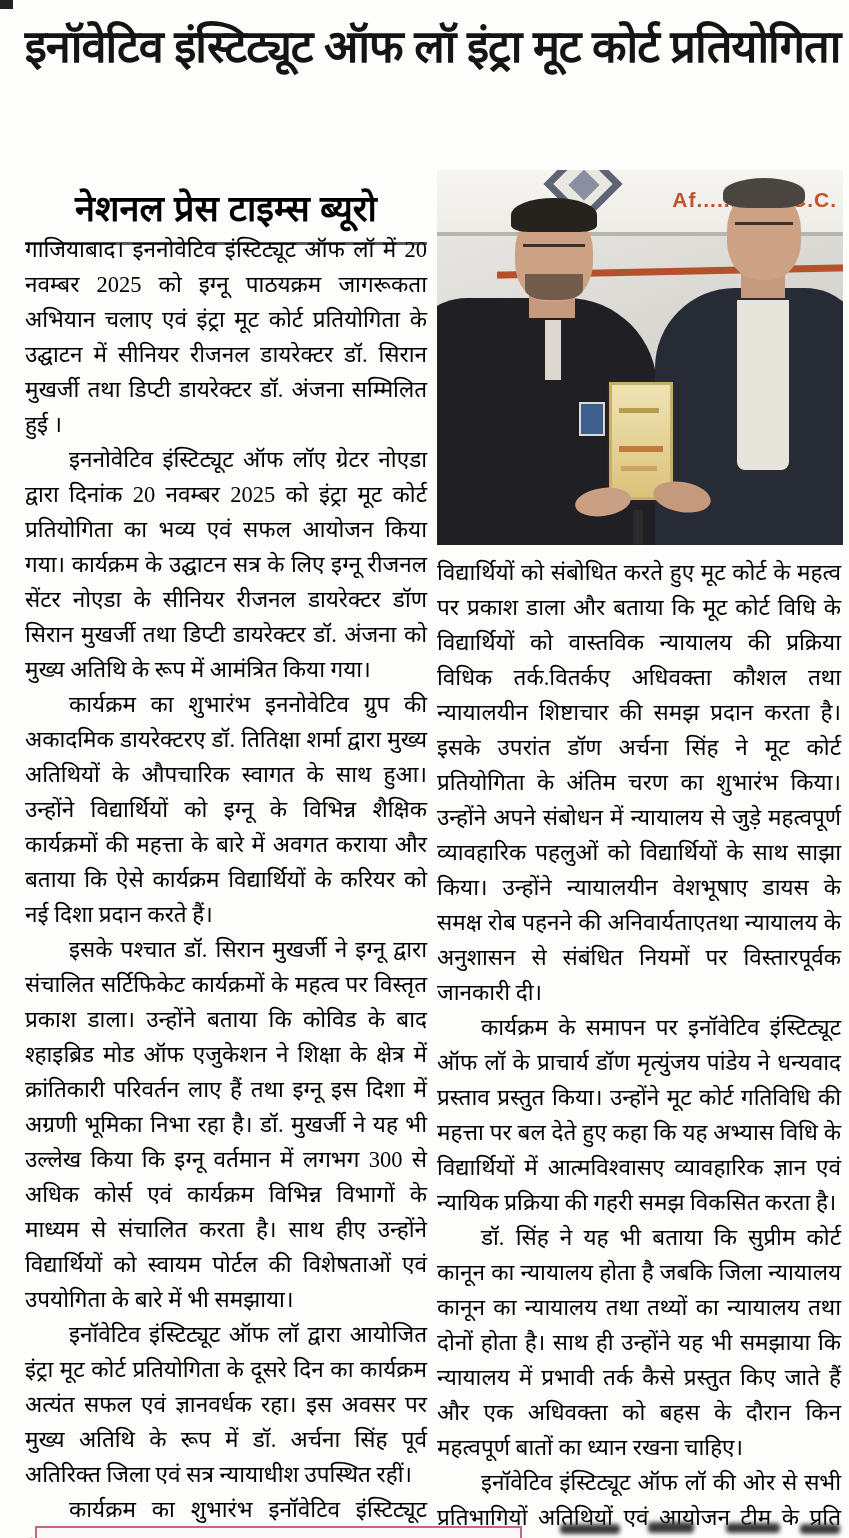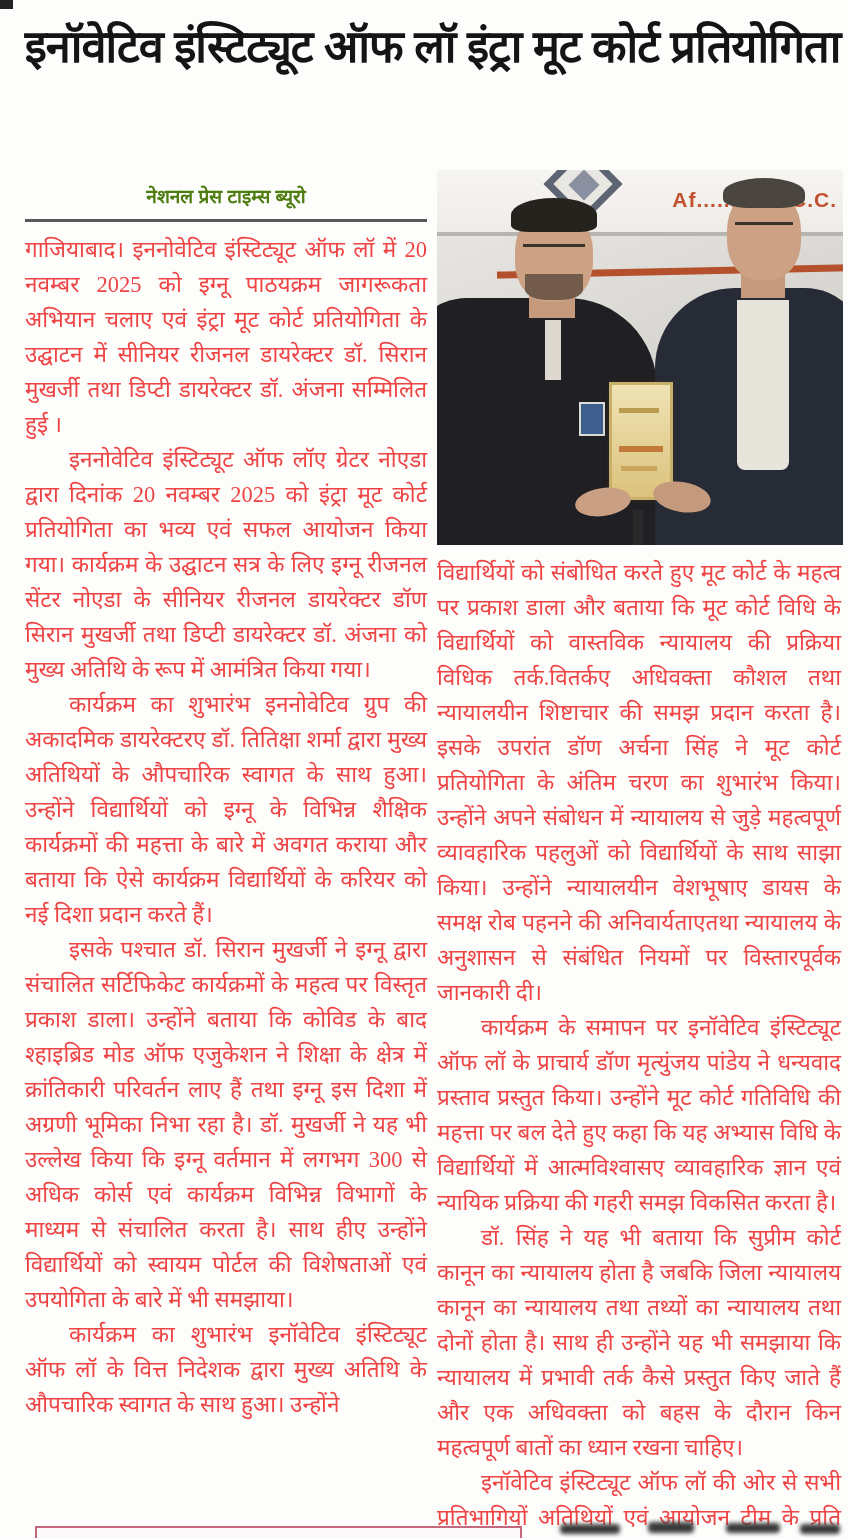--- a/index.html
+++ b/index.html
@@ -23,28 +23,28 @@
     font-weight:700; color:#141414;
     font-size:45px; line-height:66px;
     letter-spacing:-1px;
   }
   .byline-wrap {
     position:absolute; left:25px; top:183px; width:402px;
     text-align:center;
   }
   .byline {
     font-family:"Liberation Sans","DejaVu Sans",sans-serif;
-    font-weight:700; font-size:19px; color:#4d7c0f;
+    font-weight:700; font-size:36px; color:#000000;
   }
   .byline-rule {
     margin-top:10px; height:3px; background:#5a5a5a; width:100%;
   }
   .col { position:absolute; text-align:justify; }
   .col p {
-    font-size:22.5px; line-height:35px; color:#ef4444;
+    font-size:22.5px; line-height:35px; color:#000000;
     margin:0;
   }
   .col p.indent { text-indent:44px; }
   .col-left  { left:25px;  top:232px; width:402px; }
   .col-right { left:437px; top:555px; width:404px; }
 
   
   .photo {
     position:absolute; left:437px; top:170px; width:406px; height:375px;
     background:linear-gradient(160deg,#eceae6 0%,#d6d4cf 55%,#c3c1bb 100%);
@@ -137,20 +137,21 @@
 <div class="byline-wrap">
   <div class="byline">नेशनल प्रेस टाइम्स ब्यूरो</div>
   <div class="byline-rule"></div>
 </div>
 
 <div class="col col-left">
   <p>गाजियाबाद। इननोवेटिव इंस्टिट्यूट ऑफ लॉ में 20 नवम्बर 2025 को इग्नू पाठयक्रम जागरूकता अभियान चलाए एवं  इंट्रा मूट कोर्ट प्रतियोगिता के उद्घाटन में सीनियर रीजनल डायरेक्टर डॉ. सिरान मुखर्जी तथा डिप्टी डायरेक्टर डॉ. अंजना सम्मिलित हुई ।</p>
   <p class="indent">इननोवेटिव इंस्टिट्यूट ऑफ लॉए ग्रेटर नोएडा द्वारा दिनांक 20 नवम्बर 2025 को इंट्रा मूट कोर्ट प्रतियोगिता का भव्य एवं सफल आयोजन किया गया। कार्यक्रम के उद्घाटन सत्र के लिए इग्नू रीजनल सेंटर नोएडा के सीनियर रीजनल डायरेक्टर डॉण सिरान मुखर्जी तथा डिप्टी डायरेक्टर डॉ. अंजना को मुख्य अतिथि के रूप में आमंत्रित किया गया।</p>
   <p class="indent">कार्यक्रम का शुभारंभ इननोवेटिव ग्रुप की अकादमिक डायरेक्टरए डॉ. तितिक्षा शर्मा द्वारा मुख्य अतिथियों के औपचारिक स्वागत के साथ हुआ। उन्होंने विद्यार्थियों को इग्नू के विभिन्न शैक्षिक कार्यक्रमों की महत्ता के बारे में अवगत कराया और बताया कि ऐसे कार्यक्रम विद्यार्थियों के करियर को नई दिशा प्रदान करते हैं।</p>
   <p class="indent">इसके पश्चात डॉ. सिरान मुखर्जी ने इग्नू द्वारा संचालित सर्टिफिकेट कार्यक्रमों के महत्व पर विस्तृत प्रकाश डाला। उन्होंने बताया कि कोविड के बाद श्हाइब्रिड मोड ऑफ एजुकेशन ने शिक्षा के क्षेत्र में क्रांतिकारी परिवर्तन लाए हैं तथा इग्नू इस दिशा में अग्रणी भूमिका निभा रहा है। डॉ. मुखर्जी ने यह भी उल्लेख किया कि इग्नू वर्तमान में लगभग 300 से अधिक कोर्स एवं कार्यक्रम विभिन्न विभागों के माध्यम से संचालित करता है। साथ हीए उन्होंने विद्यार्थियों को स्वायम पोर्टल की विशेषताओं एवं उपयोगिता के बारे में भी समझाया।</p>
+  <p class="indent">इनॉवेटिव इंस्टिट्यूट ऑफ लॉ द्वारा आयोजित इंट्रा  मूट कोर्ट प्रतियोगिता के दूसरे दिन का कार्यक्रम अत्यंत सफल एवं ज्ञानवर्धक रहा। इस अवसर पर मुख्य अतिथि के रूप में डॉ. अर्चना सिंह पूर्व अतिरिक्त जिला एवं सत्र न्यायाधीश उपस्थित रहीं।</p>
   <p class="indent">कार्यक्रम का शुभारंभ इनॉवेटिव इंस्टिट्यूट ऑफ लॉ के वित्त निदेशक द्वारा मुख्य अतिथि के औपचारिक स्वागत के साथ हुआ। उन्होंने</p>
 </div>
 
 <div class="photo">
   <div class="ph-banner"></div>
   <div class="ph-banner-shadow"></div>
   <div class="ph-logo-diamond"></div>
   <div class="ph-logo-inner"></div>
   <div class="ph-banner-text">Af......d To C.C.</div>
   <div class="ph-stripe"></div>

